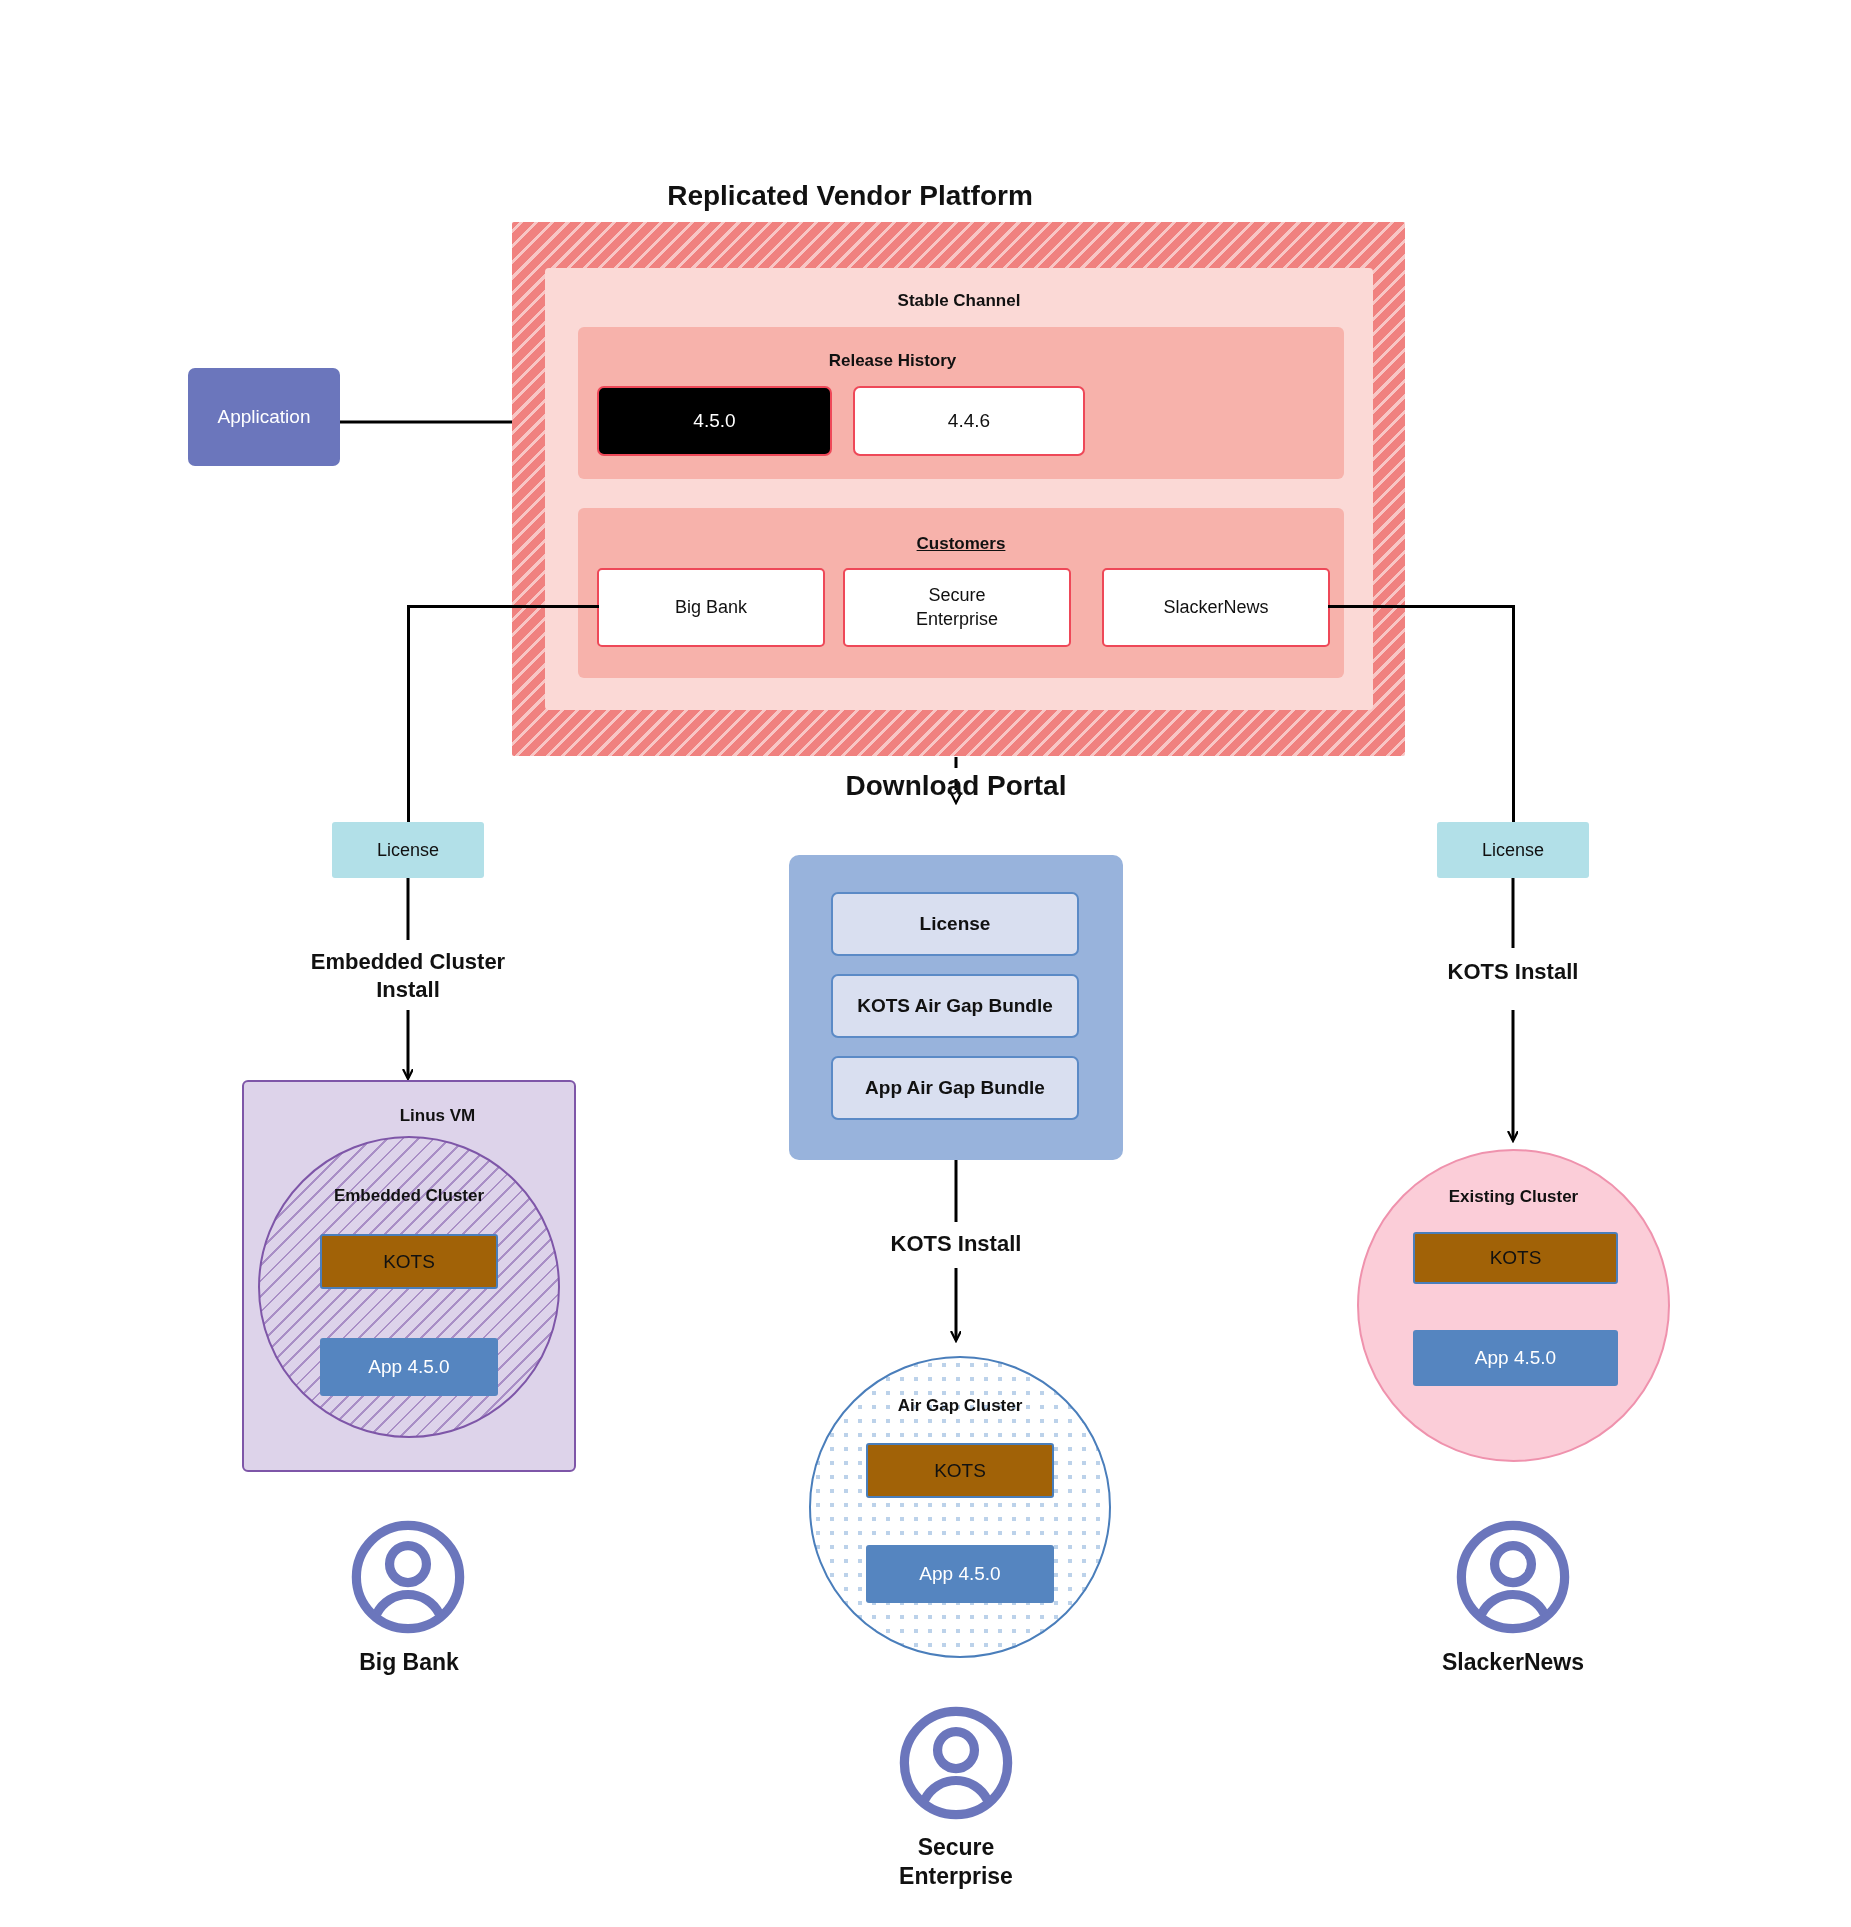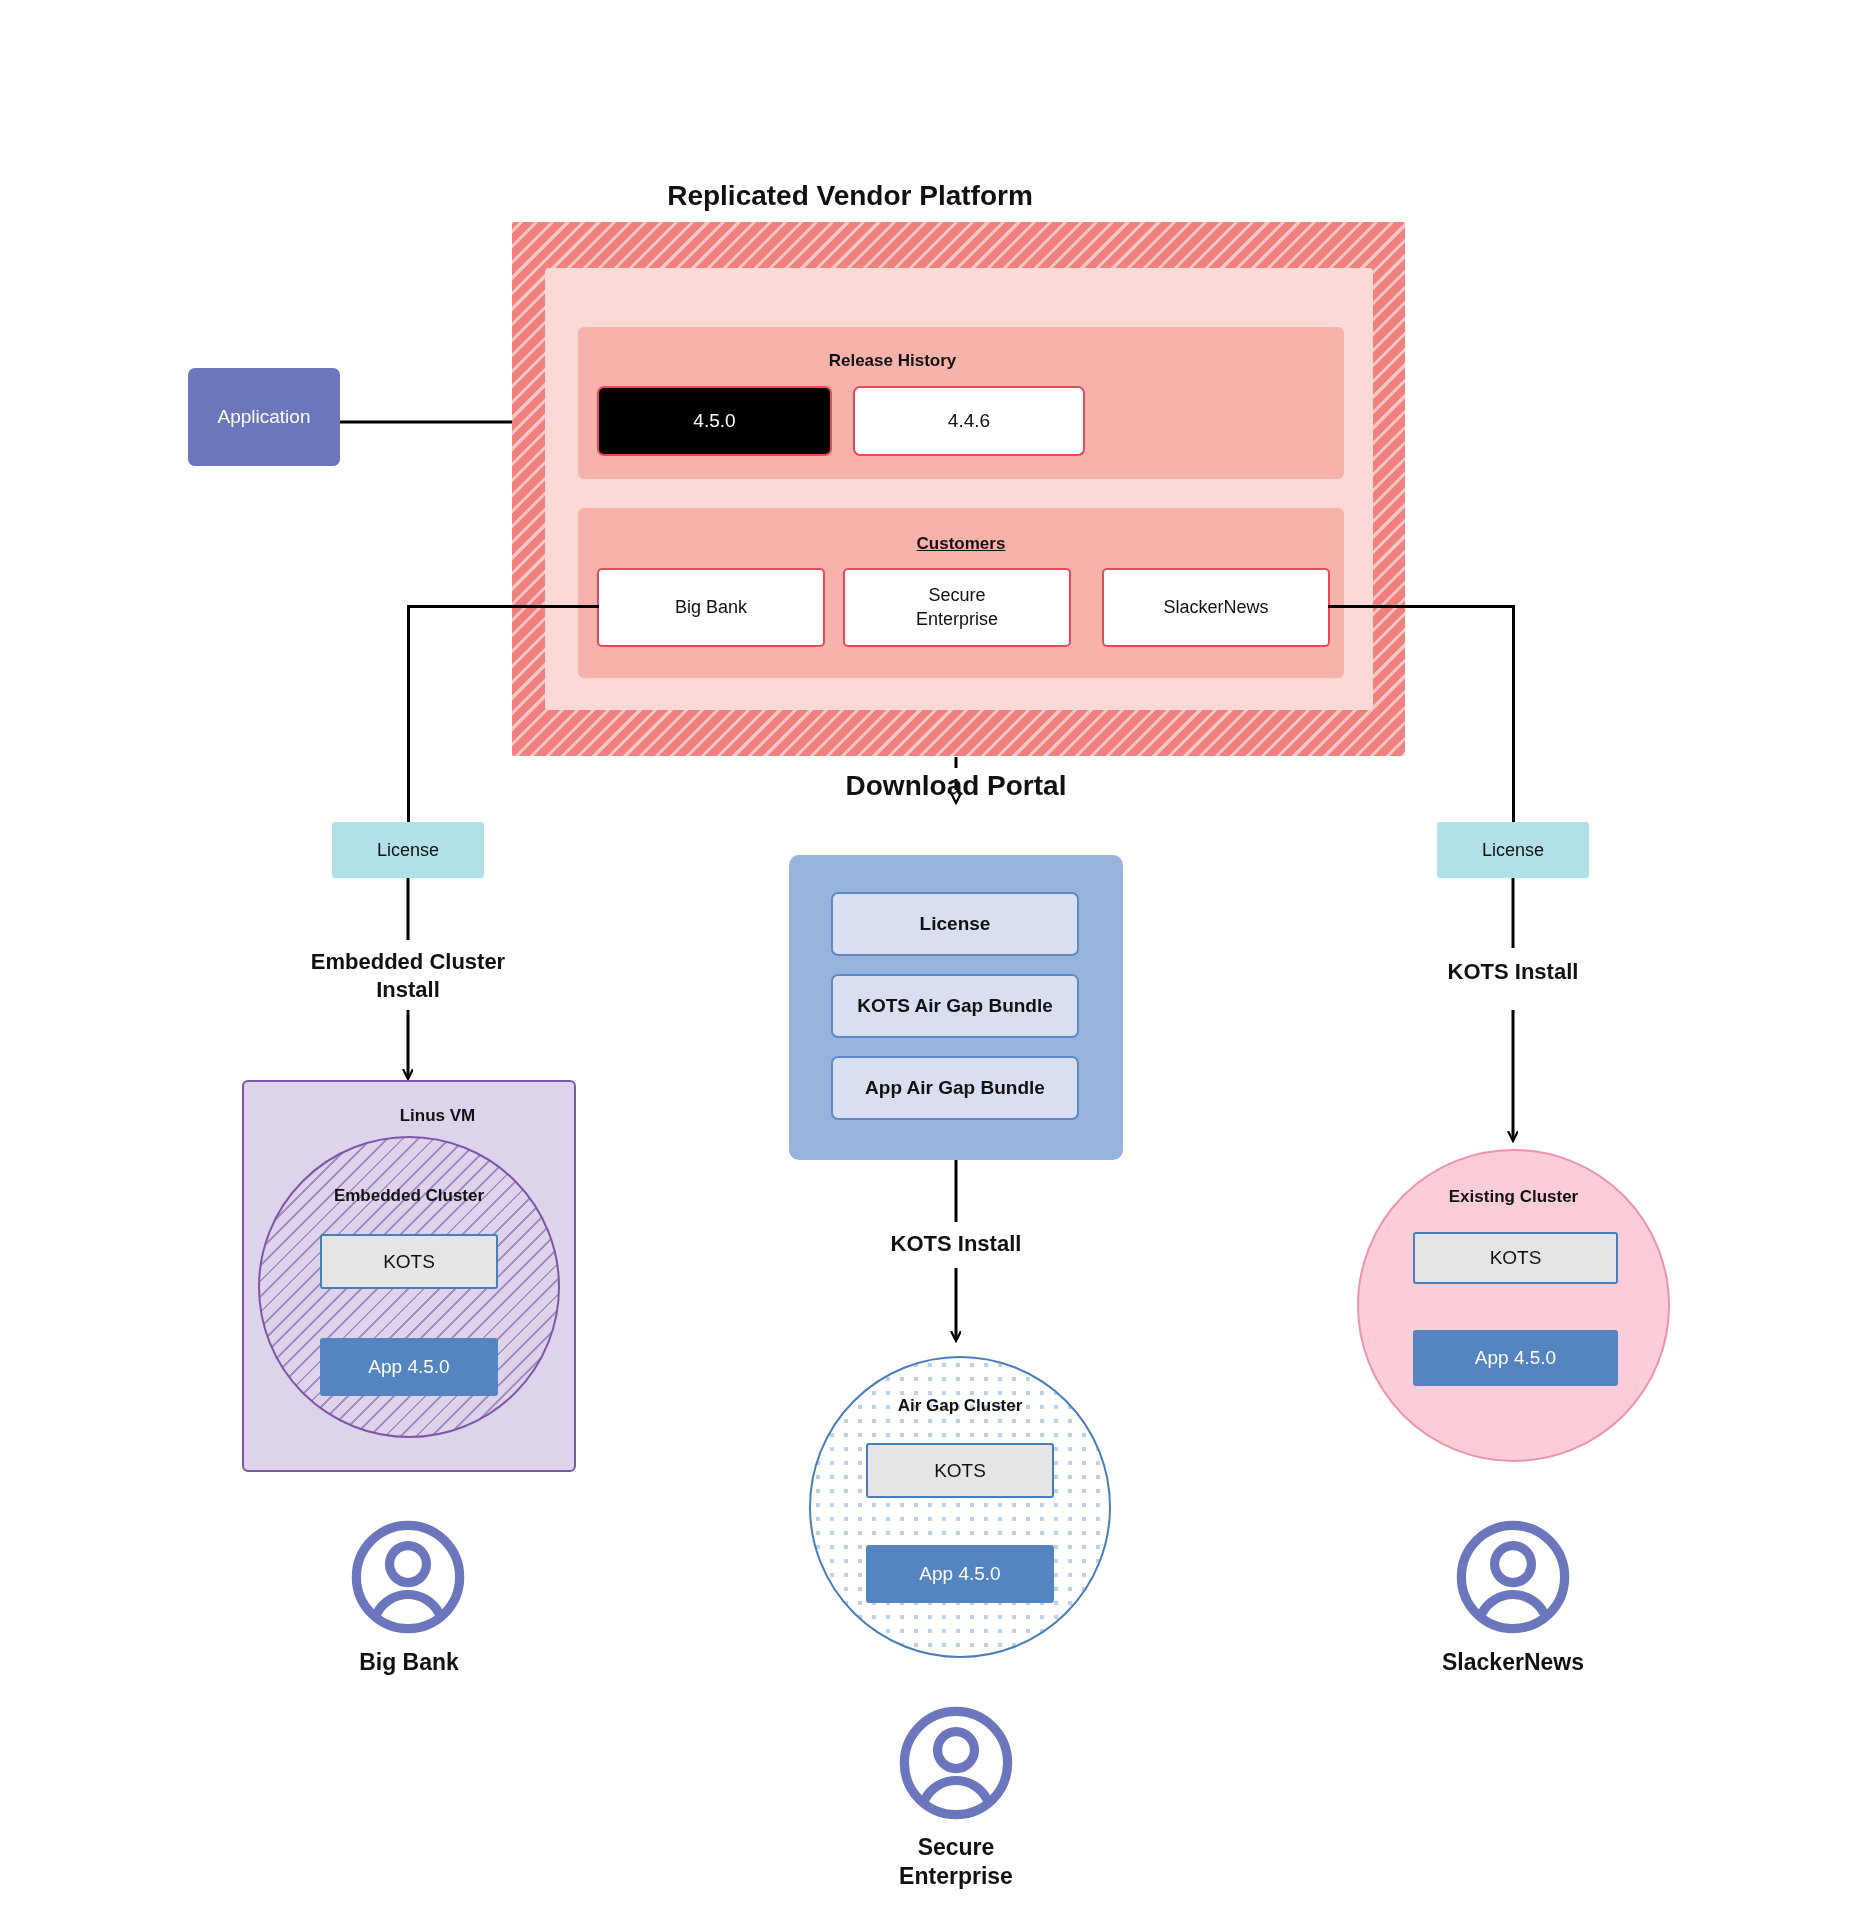--- a/index.html
+++ b/index.html
@@ -140,21 +140,21 @@
 
   
   #existing-cluster-circle {
     border-radius: 50%;
     border: 2px solid #ef92ad;
     background: #fbcdd8;
   }
 
   
   .kots-chip {
-    background: #e5e5e5;
+    background: #a16207;
     border: 2px solid #4a7ebb;
     border-radius: 3px;
     font-size: 19px;
     color: #111111;
   }
   .app-chip {
     background: #5585c0;
     border-radius: 3px;
     font-size: 19px;
     color: #ffffff;
@@ -217,20 +217,21 @@
   <div class="abs label title-lg" style="left:600px; top:178px; width:500px;">Replicated Vendor Platform</div>
 
   <div class="abs ctr" id="application-box" style="left:188px; top:368px; width:152px; height:98px;">
     <span>Application</span>
   </div>
 
   <div class="abs" id="vendor-platform" style="left:512px; top:222px; width:893px; height:534px;"></div>
 
   <div class="abs" id="stable-channel-panel" style="left:545px; top:268px; width:828px; height:442px;"></div>
 
+  <div class="abs label title-sm" style="left:545px; top:290px; width:828px;">Stable Channel</div>
 
   <div class="abs sub-panel" style="left:578px; top:327px; width:766px; height:152px;"></div>
 
   <div class="abs label title-sm" style="left:578px; top:350px; width:629px;">Release History</div>
 
   <div class="abs ctr release-chip current" style="left:597px; top:386px; width:235px; height:70px;">
     <span>4.5.0</span>
   </div>
 
   <div class="abs ctr release-chip" style="left:853px; top:386px; width:232px; height:70px;">

